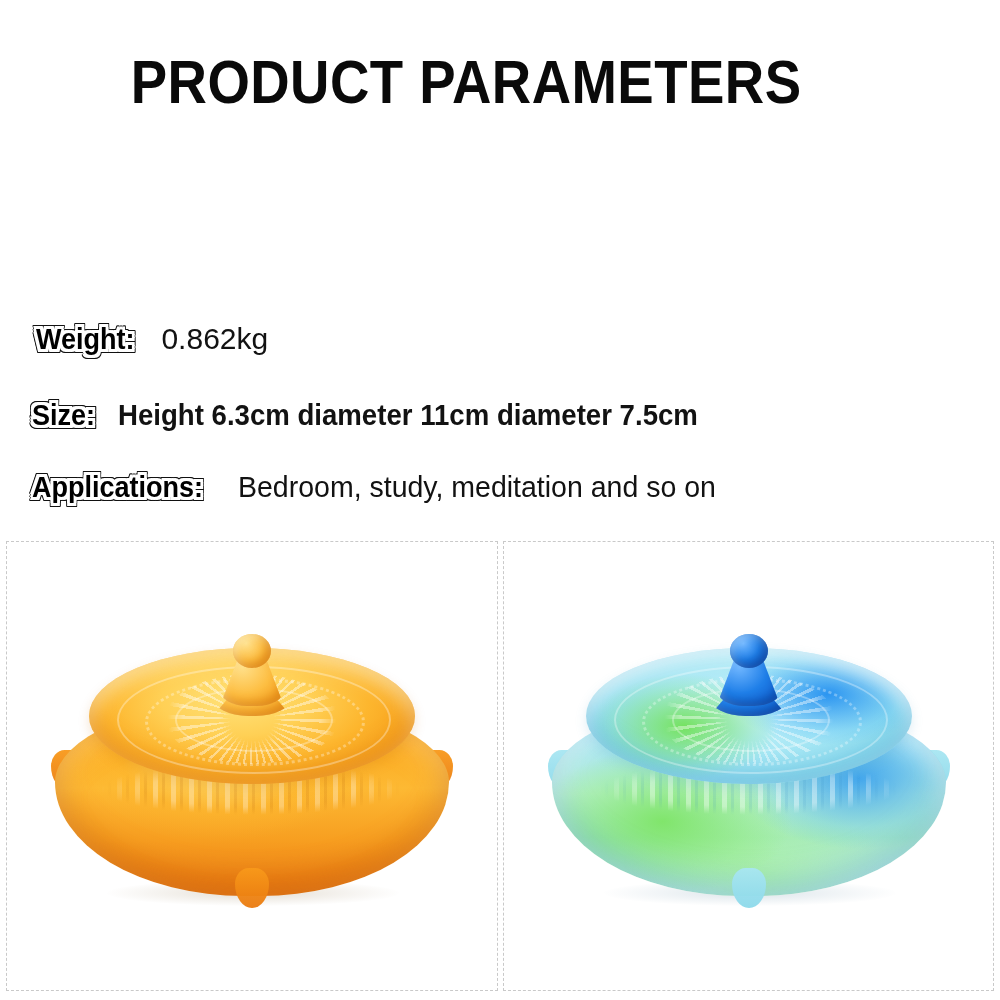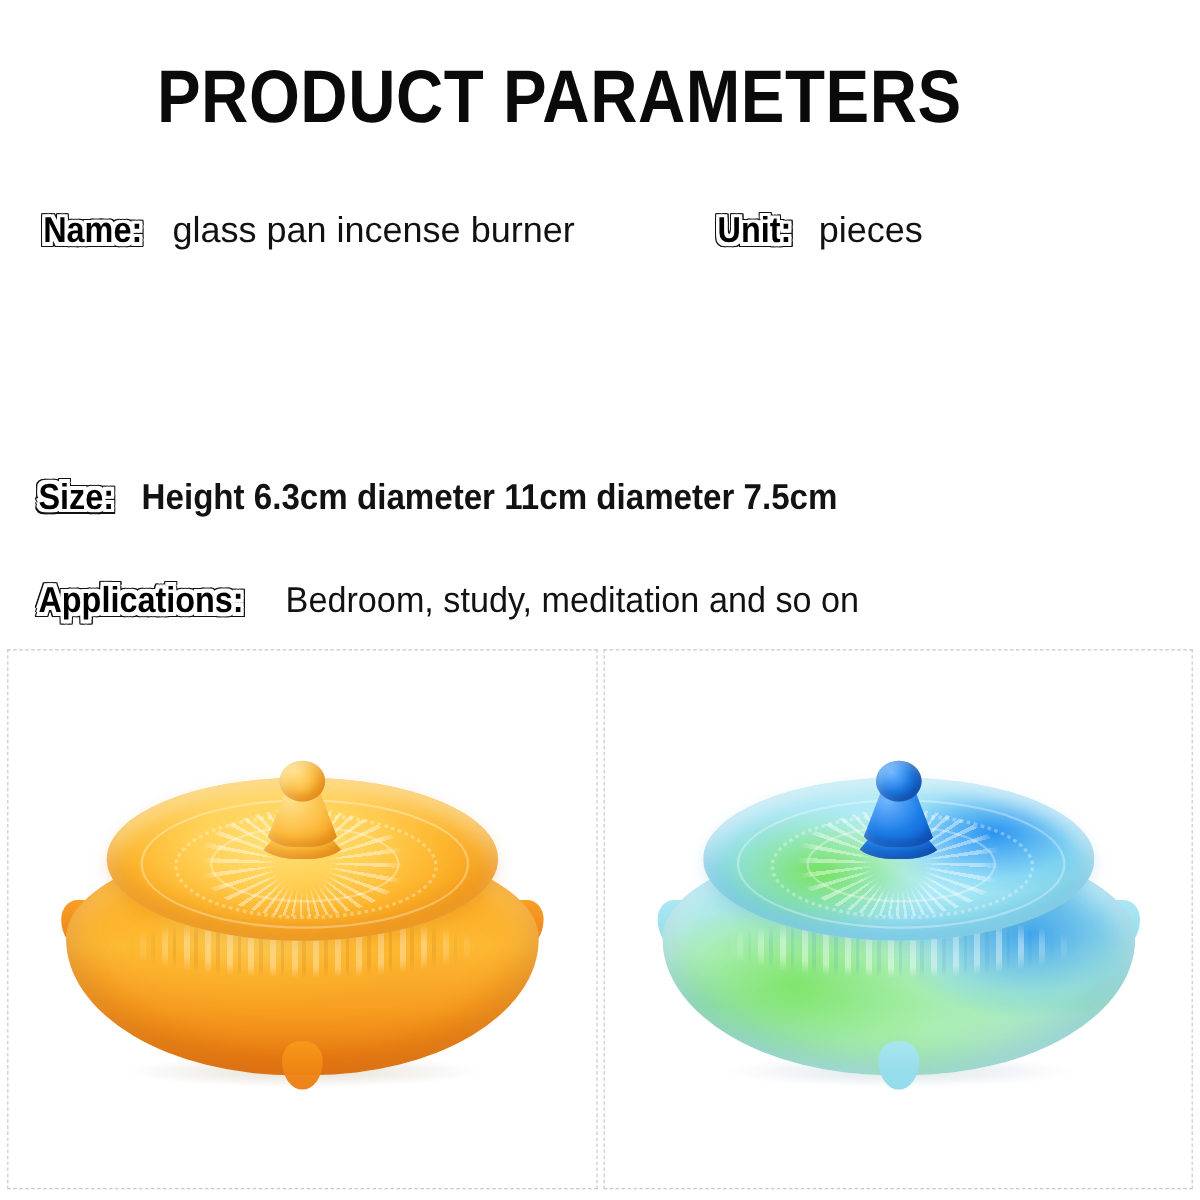--- a/index.html
+++ b/index.html
@@ -48,21 +48,21 @@
     left: 0;
     width: 1000px;
     height: 46px;
     display: flex;
     align-items: baseline;
   }
   .spec-row.r1 { top: 6px; }
   .spec-row.r2 { top: 79px; }
   .spec-row.r3 { top: 152px; }
   .spec-row.r4 { top: 228px; }
-  .spec-row.r5 { top: 300px; margin-top: 14px; }
+  .spec-row.r5 { top: 300px; }
 
   .cell {
     display: flex;
     align-items: baseline;
     position: absolute;
     white-space: nowrap;
   }
   .cell.left  { left: 36px; }
   .cell.right { left: 598px; }
   .cell.full  { left: 32px; }
@@ -325,33 +325,27 @@
 </style>
 </head>
 <body>
 
 <div class="title-wrap">
   <div class="title">PRODUCT PARAMETERS</div>
 </div>
 
 <div class="specs">
 
-  <div class="spec-row r1">
+
+
+  <div class="spec-row r3">
     <div class="cell left">
-      <span class="label">Name:</span>
-      <span class="value">glass pan incense burner</span>
+      <span class="label">Weight:</span>
+      <span class="value">0.862kg</span>
     </div>
-    <div class="cell right">
-      <span class="label">Unit:</span>
-      <span class="value">pieces</span>
-    </div>
-  </div>
-
-
-  <div class="spec-row r3">
   </div>
 
   <div class="spec-row r4">
     <div class="cell full">
       <span class="label">Size:</span>
       <span class="value bold">Height 6.3cm diameter 11cm diameter 7.5cm</span>
     </div>
   </div>
 
   <div class="spec-row r5">

